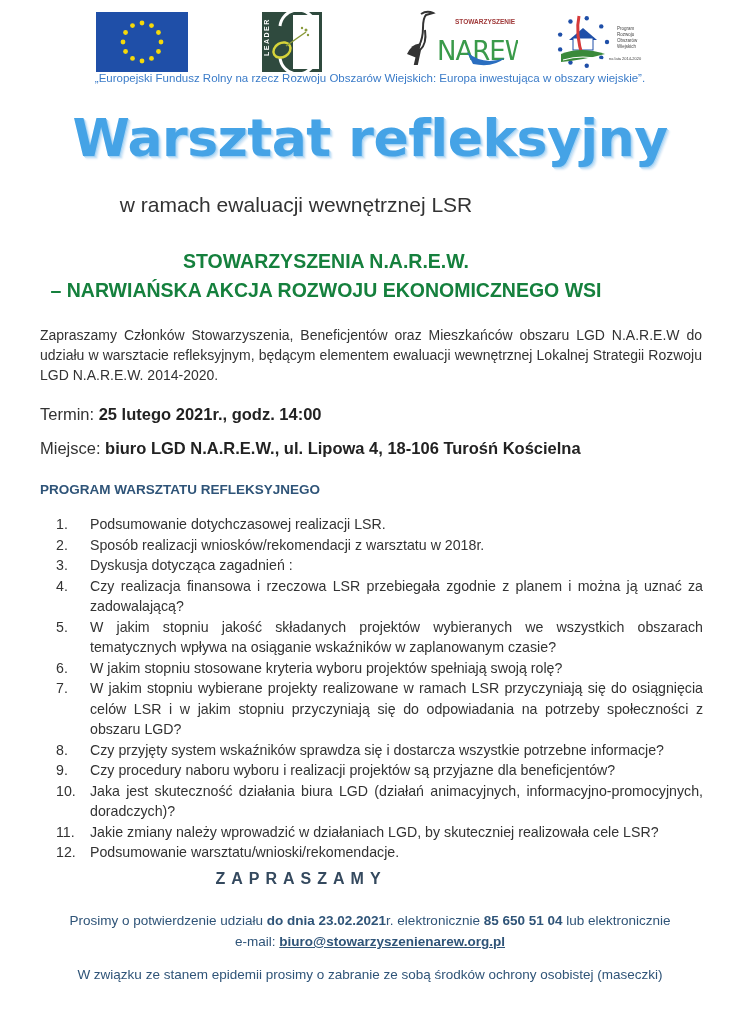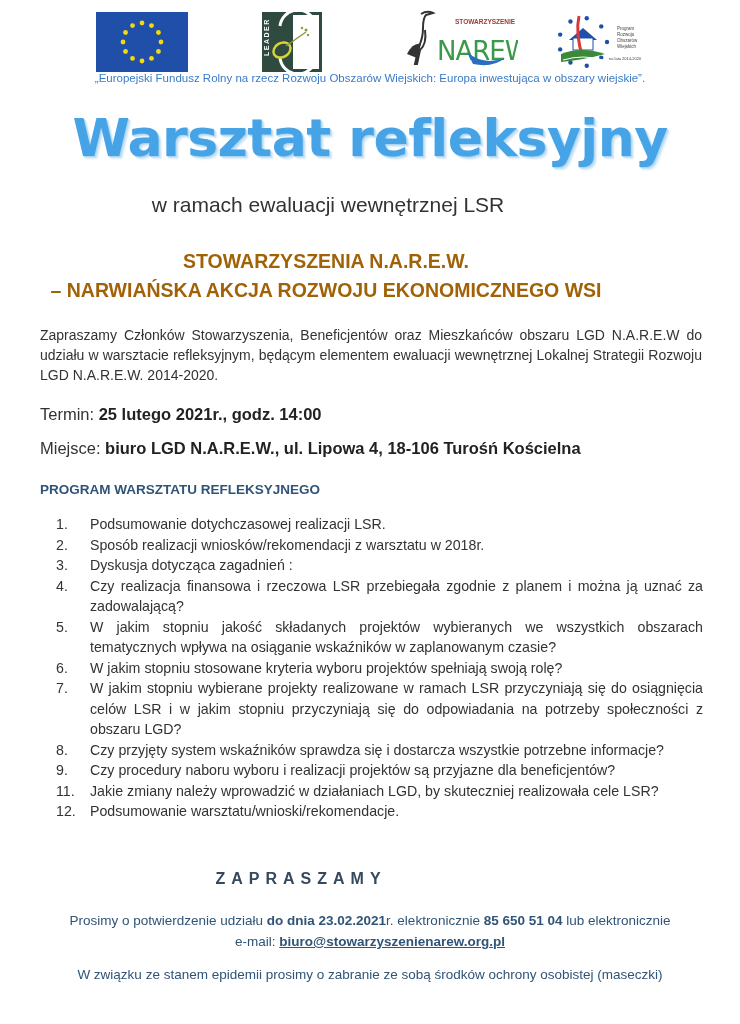--- a/index.html
+++ b/index.html
@@ -18,24 +18,24 @@
     .eu-caption {
       left: 0; width: 740px; top: 72px; text-align: center; font-size: 11.5px; color: #3a7bc8;
     }
     .title {
       left: 0; width: 740px; top: 108px; text-align: center;
       font-family: "DejaVu Sans", sans-serif; font-weight: bold; font-size: 52px; letter-spacing: -0.5px;
       color: #45a3e6;
       text-shadow: 1px 1px 0 #a9d4f3, 2px 2px 0 #c9e4f8, 3px 3px 2px #dbeaf7;
     }
     .subtitle {
-      left: 0; width: 592px; top: 193px; text-align: center; font-size: 21px; color: #333; padding-left: 32px;
+      left: 0; width: 592px; top: 193px; text-align: center; font-size: 21px; color: #333;
     }
     .org-line1, .org-line2 {
-      left: 0; width: 652px; text-align: center; font-weight: bold; font-size: 19.5px; color: #a16207;
+      left: 0; width: 652px; text-align: center; font-weight: bold; font-size: 19.5px; color: #15803d;
     }
     .org-line1 { top: 250px; }
     .org-line2 { top: 279px; }
     .intro {
       left: 40px; width: 662px; top: 325px; font-size: 14px; line-height: 20px; text-align: justify; color: #333;
     }
     .meta { left: 40px; font-size: 16.5px; color: #333; }
     .meta b { font-weight: bold; color: #222; }
     .meta-term { top: 405px; }
     .meta-place { top: 439px; }
@@ -188,20 +188,24 @@
     </li>
     <li>
       <span class="num">8.</span>
       <span class="txt">Czy przyjęty system wskaźników sprawdza się i dostarcza wszystkie potrzebne informacje?</span>
     </li>
     <li>
       <span class="num">9.</span>
       <span class="txt">Czy procedury naboru wyboru i realizacji projektów są przyjazne dla beneficjentów?</span>
     </li>
     <li>
+      <span class="num">10.</span>
+      <span class="txt">Jaka jest skuteczność działania biura LGD (działań animacyjnych, informacyjno-promocyjnych, doradczych)?</span>
+    </li>
+    <li>
       <span class="num">11.</span>
       <span class="txt">Jakie zmiany należy wprowadzić w działaniach LGD, by skuteczniej realizowała cele LSR?</span>
     </li>
     <li>
       <span class="num">12.</span>
       <span class="txt">Podsumowanie warsztatu/wnioski/rekomendacje.</span>
     </li>
   </ol>
 
 <div class="abs zapraszamy">ZAPRASZAMY</div>

